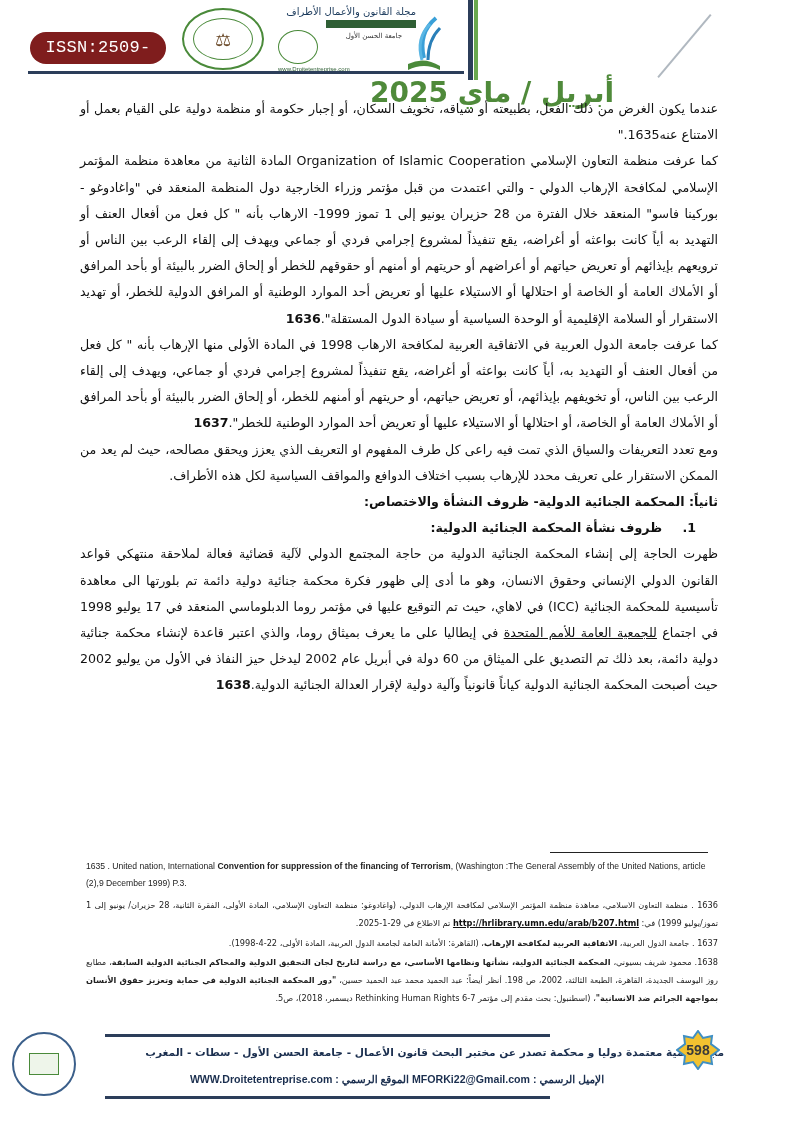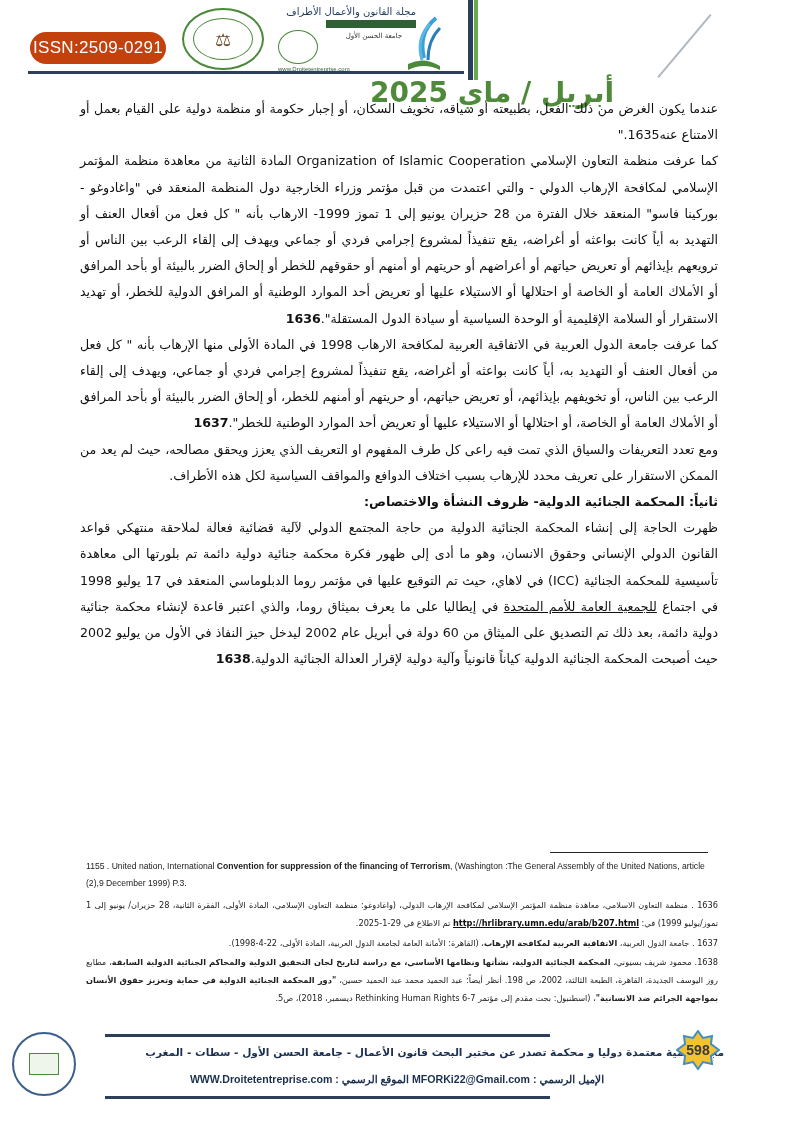--- a/index.html
+++ b/index.html
@@ -3,22 +3,22 @@
 <meta charset="utf-8">
 <style>
   * { box-sizing: border-box; margin: 0; padding: 0; }
   html, body { width: 794px; height: 1123px; background: #ffffff; overflow: hidden; }
   body { position: relative; font-family: "DejaVu Sans", sans-serif; color: #1a1a1a; }
 
   
   .header { position: absolute; left: 0; top: 0; width: 794px; height: 90px; }
   .issn {
     position: absolute; left: 30px; top: 32px; width: 136px; height: 32px;
-    background: #c2410c; color: #fff; border-radius: 16px;
-    font-family: Liberation Sans, sans-serif; font-size: 17px; line-height: 32px;
+    background: #7f1d1d; color: #fff; border-radius: 16px;
+    font-family: Liberation Mono, monospace; font-size: 17px; line-height: 32px;
     text-align: center; letter-spacing: 0.3px;
   }
   .seal {
     position: absolute; left: 182px; top: 8px; width: 82px; height: 62px;
     border: 2px solid #4a8a3a; border-radius: 50%;
     display: flex; align-items: center; justify-content: center;
   }
   .seal-inner {
     width: 60px; height: 42px; border: 1px solid #4a8a3a; border-radius: 50%;
     display: flex; align-items: center; justify-content: center;
@@ -154,29 +154,30 @@
   <p><span>عندما يكون الغرض من ذلك الفعل، بطبيعته أو سياقه، تخويف السكان، أو إجبار حكومة أو منظمة دولية على القيام بعمل أو الامتناع عنه1635."</span></p>
 
   <p><span>كما عرفت منظمة التعاون الإسلامي </span><span class="ltr">Organization of Islamic Cooperation</span><span> المادة الثانية من معاهدة منظمة المؤتمر الإسلامي لمكافحة الإرهاب الدولي - والتي اعتمدت من قبل مؤتمر وزراء الخارجية دول المنظمة المنعقد في "واغادوغو - بوركينا فاسو" المنعقد خلال الفترة من 28 حزيران يونيو إلى 1 تموز 1999-  الارهاب بأنه " كل فعل من أفعال العنف أو التهديد به أياً كانت بواعثه أو أغراضه، يقع تنفيذاً لمشروع إجرامي فردي أو جماعي ويهدف إلى إلقاء الرعب بين الناس أو ترويعهم بإيذائهم أو تعريض حياتهم أو أعراضهم أو حريتهم أو أمنهم أو حقوقهم للخطر أو إلحاق الضرر بالبيئة أو بأحد المرافق أو الأملاك العامة أو الخاصة أو احتلالها أو الاستيلاء عليها أو تعريض أحد الموارد الوطنية أو المرافق الدولية للخطر، أو تهديد الاستقرار أو السلامة الإقليمية أو الوحدة السياسية أو سيادة الدول المستقلة".</span><span class="b">1636</span></p>
 
   <p><span>كما عرفت جامعة الدول العربية في الاتفاقية العربية لمكافحة الارهاب 1998 في المادة الأولى منها الإرهاب بأنه " كل فعل من أفعال العنف أو التهديد به، أياً كانت بواعثه أو أغراضه، يقع تنفيذاً لمشروع إجرامي فردي أو جماعي، ويهدف إلى إلقاء الرعب بين الناس، أو تخويفهم بإيذائهم، أو تعريض حياتهم، أو حريتهم أو أمنهم للخطر، أو إلحاق الضرر بالبيئة أو بأحد المرافق أو الأملاك العامة أو الخاصة، أو احتلالها أو الاستيلاء عليها أو تعريض أحد الموارد الوطنية للخطر".</span><span class="b">1637</span></p>
 
   <p><span>ومع تعدد التعريفات والسياق الذي تمت فيه راعى كل طرف المفهوم او التعريف الذي يعزز ويحقق مصالحه، حيث لم يعد من الممكن الاستقرار على تعريف محدد للإرهاب بسبب اختلاف الدوافع والمواقف السياسية لكل هذه الأطراف.</span></p>
 
   <p class="heading">ثانياً: المحكمة الجنائية الدولية- ظروف النشأة والاختصاص:</p>
 
+  <p class="subheading"><span class="n">1.</span><span>ظروف نشأة المحكمة الجنائية الدولية:</span></p>
 
   <p><span>ظهرت الحاجة إلى إنشاء المحكمة الجنائية الدولية من حاجة المجتمع الدولي لآلية قضائية فعالة لملاحقة منتهكي قواعد القانون الدولي الإنساني وحقوق الانسان، وهو ما أدى إلى ظهور فكرة محكمة جنائية دولية دائمة تم بلورتها الى معاهدة تأسيسية للمحكمة الجنائية (ICC)  في لاهاي، حيث تم التوقيع عليها في مؤتمر روما الدبلوماسي المنعقد في 17 يوليو 1998 في اجتماع </span><span class="u">للجمعية العامة للأمم المتحدة</span><span> في إيطاليا على ما يعرف بميثاق روما، والذي اعتبر قاعدة لإنشاء محكمة جنائية دولية دائمة، بعد ذلك تم التصديق على الميثاق من 60 دولة في أبريل عام 2002 ليدخل حيز النفاذ  في الأول من يوليو 2002 حيث أصبحت المحكمة الجنائية الدولية كياناً قانونياً وآلية دولية لإقرار العدالة الجنائية الدولية.</span><span class="b">1638</span></p>
 
 </div>
 
 <div class="fn-rule"></div>
 
 <div class="fn-en">
-  <span>1155 . </span><span>United nation, International </span><span class="b">Convention for suppression of the financing of Terrorism</span><span>, (Washington :The General Assembly of the United Nations, article (2),9 December 1999) P.3.</span>
+  <span>1635 . </span><span>United nation, International </span><span class="b">Convention for suppression of the financing of Terrorism</span><span>, (Washington :The General Assembly of the United Nations, article (2),9 December 1999) P.3.</span>
 </div>
 
 <div class="fn-ar" style="top: 896px;">
   <span>1636 . منظمة التعاون الاسلامي، معاهدة منظمة المؤتمر الإسلامي لمكافحة الإرهاب الدولي، (واغادوغو: منظمة التعاون الإسلامي، المادة الأولى، الفقرة الثانية، 28 حزيران/ يونيو إلى 1 تموز/يوليو 1999) في: </span><span class="link">http://hrlibrary.umn.edu/arab/b207.html</span><span> تم الاطلاع في 29-1-2025.</span>
 </div>
 
 <div class="fn-ar" style="top: 934px;">
   <span>1637 . جامعة الدول العربية، </span><span class="b">الاتفاقية العربية لمكافحة الإرهاب</span><span>، (القاهرة: الأمانة العامة لجامعة الدول العربية، المادة الأولى، 22-4-1998).</span>
 </div>
 

